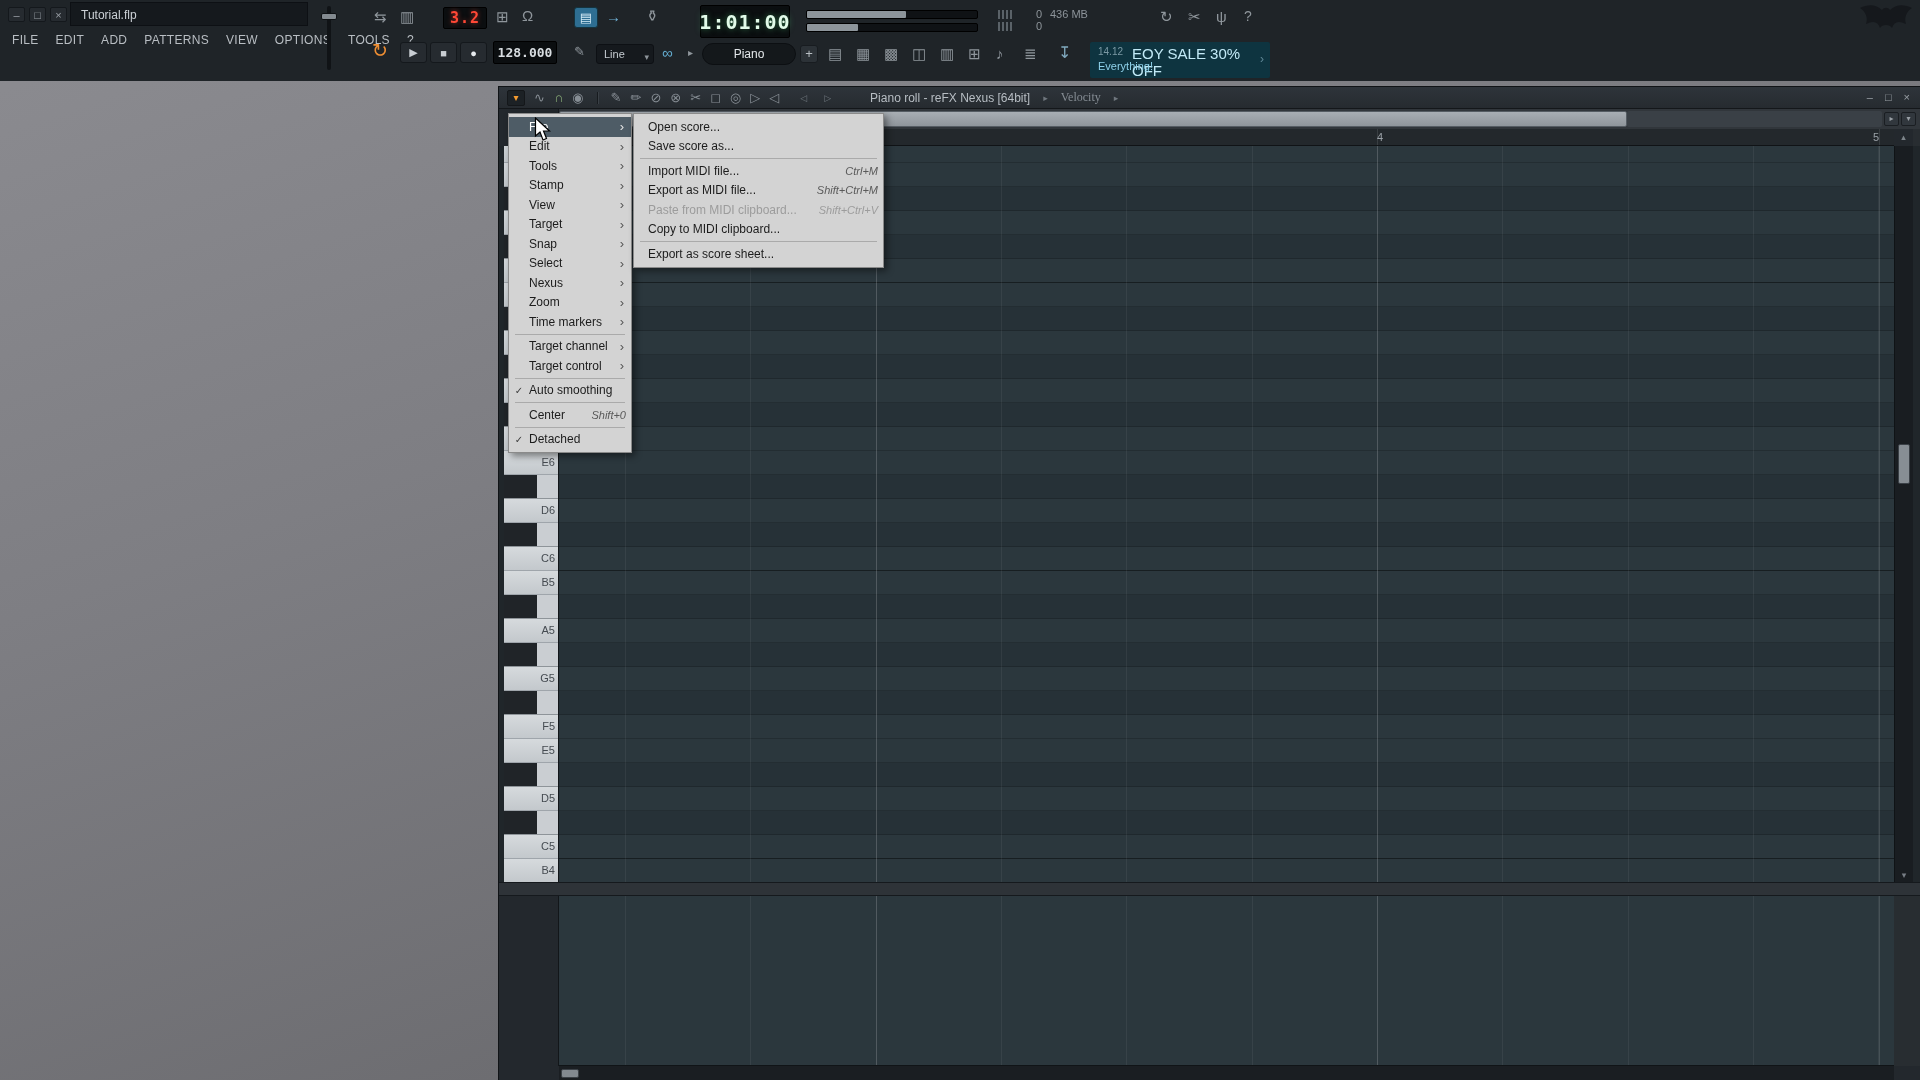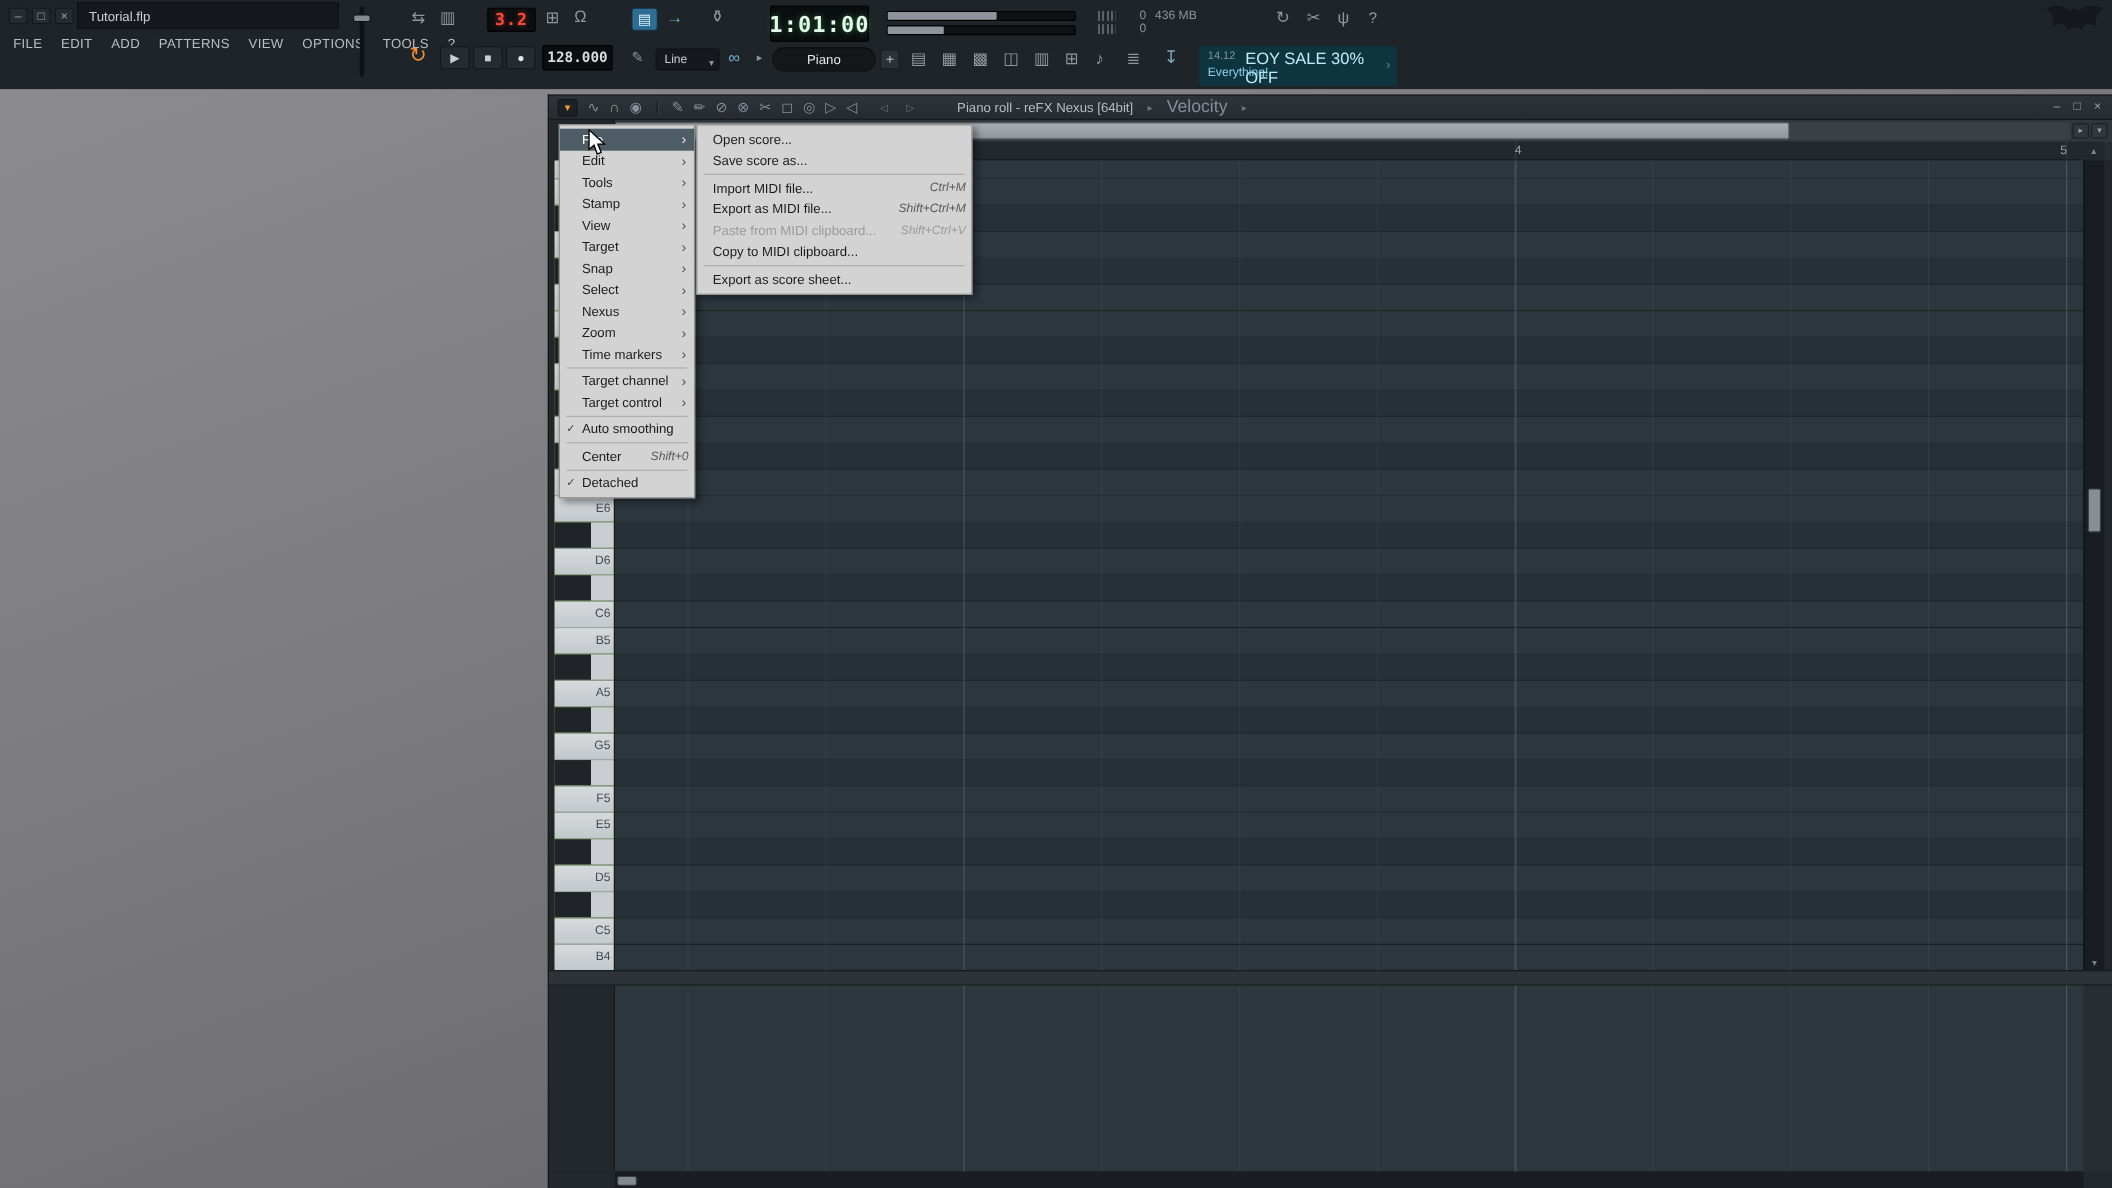--- a/index.html
+++ b/index.html
@@ -61,21 +61,21 @@
   #pr-window{position:absolute;left:498px;top:86px;width:1422px;height:994px;background:#282d31;
     border-left:1px solid #101316;border-top:1px solid #101316;z-index:10;}
   #pr-titlebar{position:absolute;left:0;top:0;width:100%;height:22px;
     background:linear-gradient(#2e343a,#262b30);border-bottom:1px solid #14171a;
     display:flex;align-items:center;padding-left:8px;gap:9px;}
   #pr-menu-btn{width:18px;height:16px;background:#1c2125;border:1px solid #14171a;border-radius:2px;
     display:flex;align-items:center;justify-content:center;color:#f49b2f;font-size:10px;flex:none;}
   .pricon{color:#878e95;font-size:13px;line-height:1;flex:none;}
   .pr-sep{width:1px;height:12px;background:#171b1f;box-shadow:1px 0 0 #3a4046;margin:0 4px;flex:none;}
   #pr-title{color:#b7bdc3;font-size:12px;margin-left:26px;white-space:nowrap;}
-  #pr-subtitle{color:#868d94;font-size:16px;white-space:nowrap;}
+  #pr-subtitle{color:#868d94;font-size:12px;white-space:nowrap;font-family:Liberation Serif, serif;}
   .tiny-arrow{color:#6f767d;font-size:9px;margin:0 4px;}
   #pr-winbtns{position:absolute;right:10px;top:4px;display:flex;gap:12px;color:#9aa0a6;font-size:11px;}
 
   #pr-strip{position:absolute;left:0;top:22px;width:100%;height:20px;background:#31363b;}
   #strip-left{position:absolute;left:0;top:0;width:60px;height:20px;background:#23282d;border-right:1px solid #181c20;}
   #strip-scroll{position:absolute;left:60px;top:2px;width:1068px;height:16px;
     background:linear-gradient(#a8aeb4,#8f959b);border:1px solid #555c63;border-radius:2px;}
   #strip-rest{position:absolute;left:1128px;top:2px;width:255px;height:16px;background:#3a4046;border-radius:2px;}
   .strip-btn{position:absolute;top:3px;width:15px;height:14px;background:#31373d;border:1px solid #1a1e22;
     border-radius:2px;color:#9aa0a6;font-size:8px;text-align:center;line-height:12px;}

